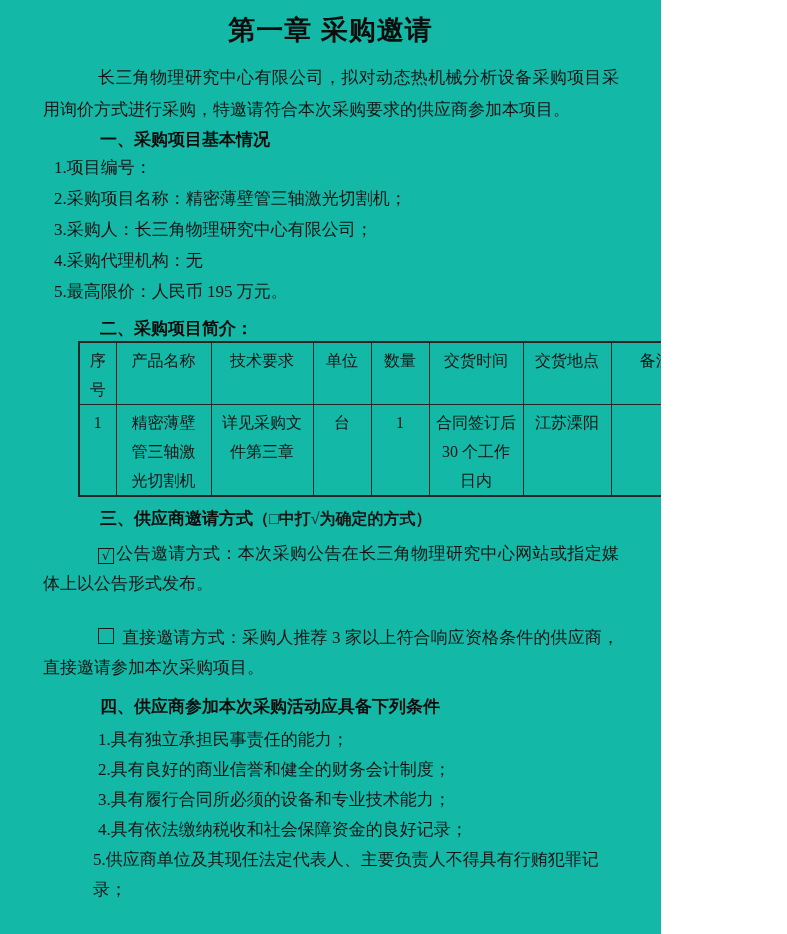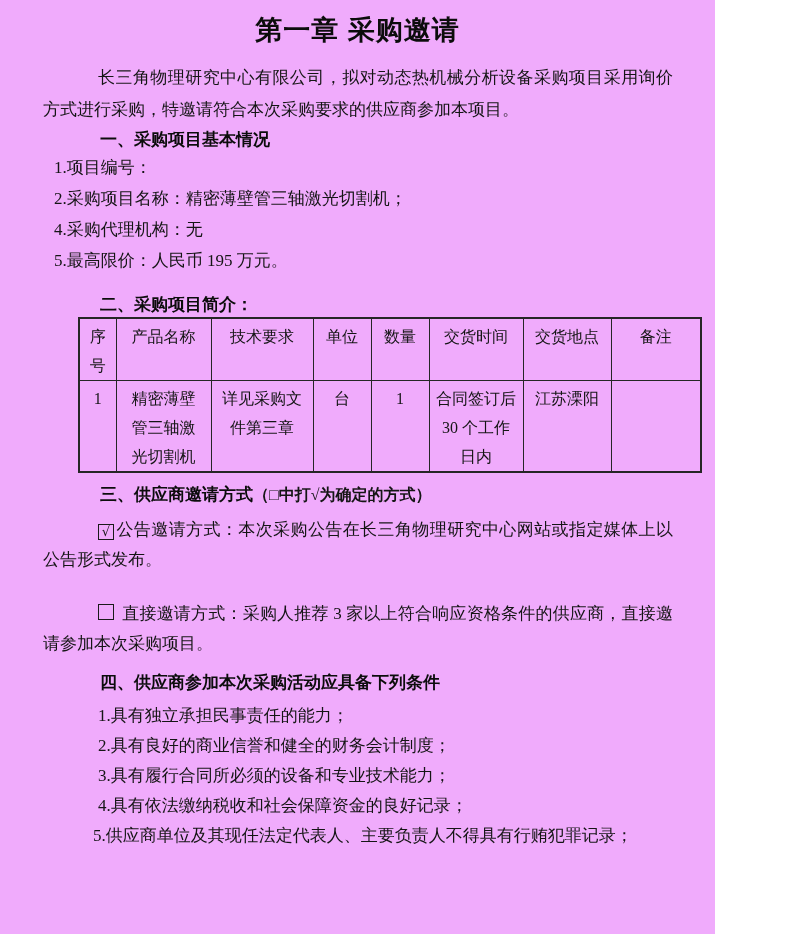--- a/index.html
+++ b/index.html
@@ -1,19 +1,19 @@
 <!DOCTYPE html>
 <html><head>
 <meta charset="utf-8">
 <style>
   html,body { margin:0; padding:0; background:#ffffff; }
   .page {
     position:relative;
-    width:715px; height:934px;
-    background:#f0abfc;
+    width:661px; height:934px;
+    background:#14b8a6;
     color:#151515;
     font-family:"Liberation Serif","DejaVu Serif",serif;
     font-size:17px;
     overflow:hidden;
   }
   .title {
     padding-top:12px;
     text-align:center;
     font-family:"Liberation Sans","DejaVu Sans",sans-serif;
     font-weight:bold;
@@ -30,21 +30,21 @@
   }
   .h-num {
     margin-left:100px;
     font-family:"Liberation Sans","DejaVu Sans",sans-serif;
     font-weight:bold;
     font-size:17px;
     line-height:24px;
     color:#0c0c0c;
   }
   .h1x { margin-top:2px; }
-  .h2x { margin-top:17px; }
+  .h2x { margin-top:10px; }
   .h3x { margin-top:10px; }
   .h4x { margin-top:12px; }
   .h3x .note {
     font-family:"Liberation Serif","DejaVu Serif",serif;
     font-weight:bold;
     font-size:16px;
     color:#151515;
   }
   .list1 { margin-left:54px; }
   .list1 .li { line-height:31px; }
@@ -99,20 +99,21 @@
 <div class="page">
 
   <div class="title">第一章 采购邀请</div>
 
   <div class="intro">长三角物理研究中心有限公司，拟对动态热机械分析设备采购项目采用询价方式进行采购，特邀请符合本次采购要求的供应商参加本项目。</div>
 
   <div class="h-num h1x">一、采购项目基本情况</div>
   <div class="list1">
     <div class="li">1.项目编号：</div>
     <div class="li">2.采购项目名称：精密薄壁管三轴激光切割机；</div>
+    <div class="li">3.采购人：长三角物理研究中心有限公司；</div>
     <div class="li">4.采购代理机构：无</div>
     <div class="li">5.最高限价：人民币 195 万元。</div>
   </div>
 
   <div class="h-num h2x">二、采购项目简介：</div>
 
   <table class="tbl">
     <colgroup>
       <col style="width:37px">
         <col style="width:95px">

